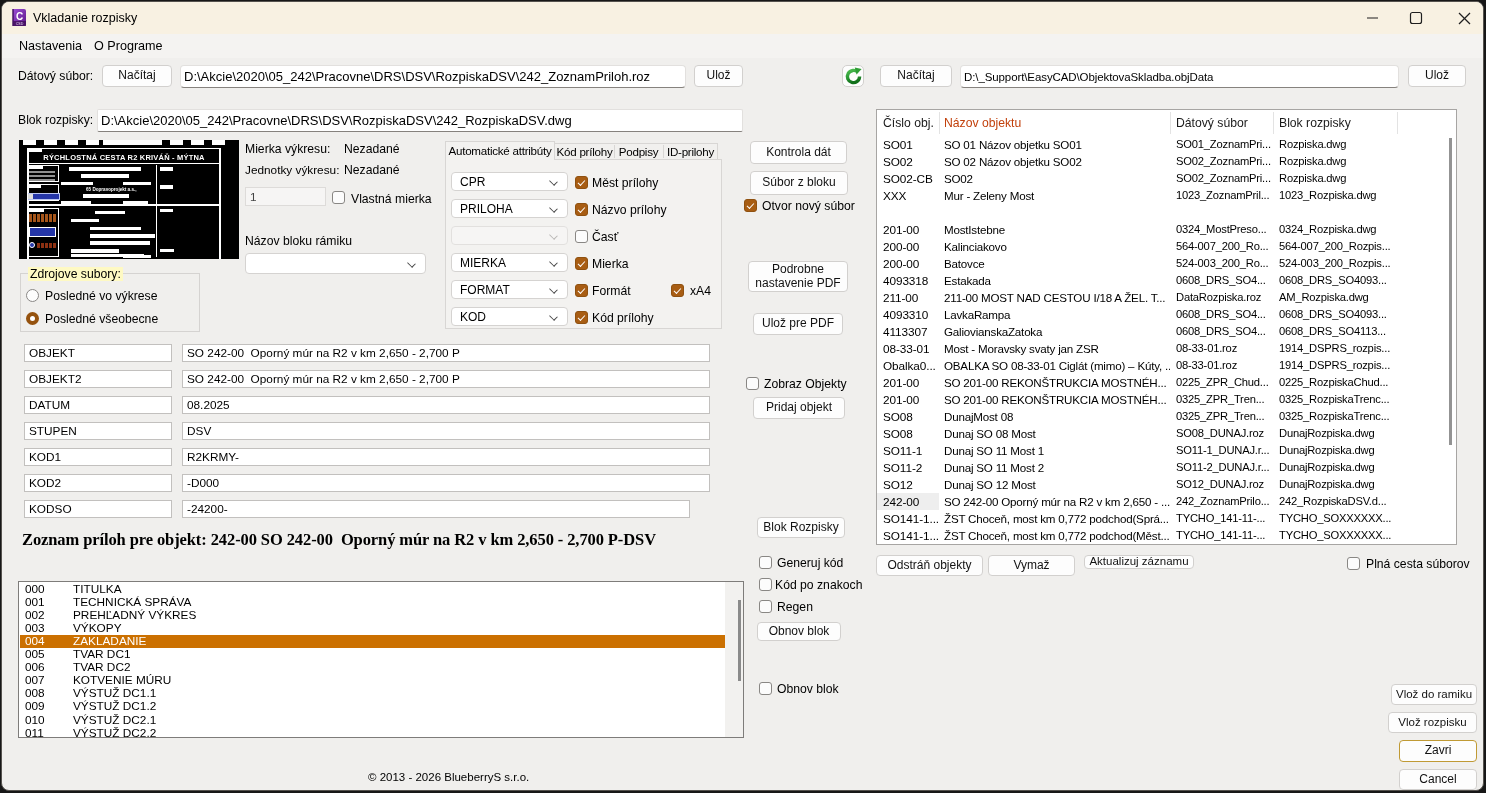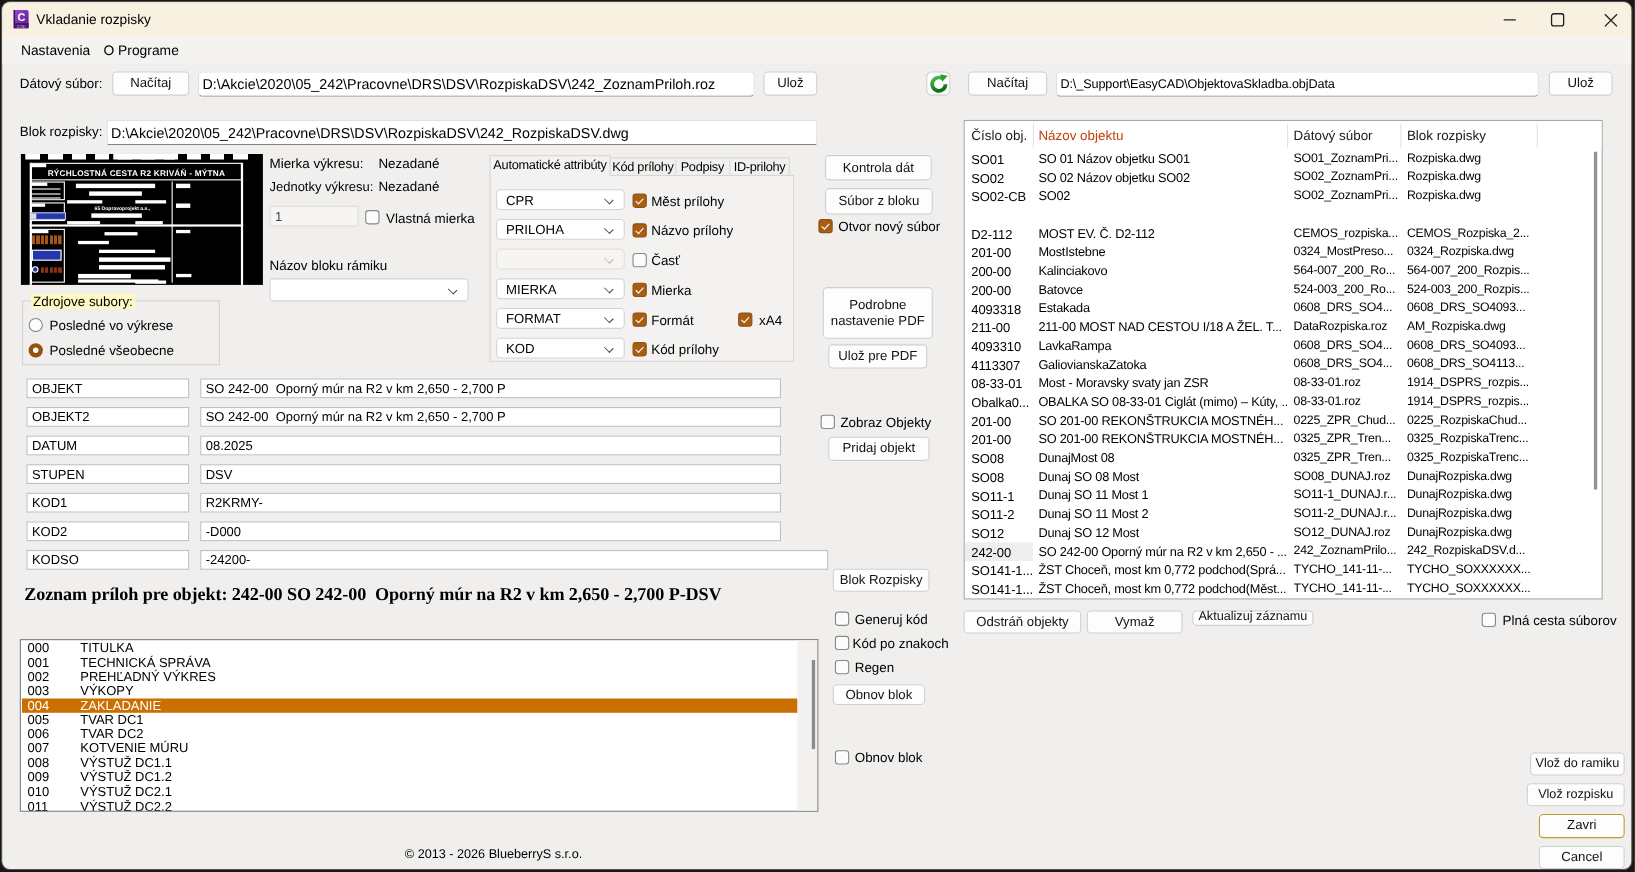--- a/index.html
+++ b/index.html
@@ -168,21 +168,21 @@
     <div class="lbl" style="left:590px;top:282px">Formát</div>
 <span class="cb on" style="left:669px;top:282px"></span>
     <div class="lbl" style="left:688px;top:282px">xA4</div>
 <span class="cb on" style="left:573px;top:309px"></span>
     <div class="lbl" style="left:590px;top:309px">Kód prílohy</div>
 
 <div class="btn" style="left:748px;top:139px;width:97px;height:23px">Kontrola dát</div>
 <div class="btn" style="left:748px;top:169px;width:98px;height:24px">Súbor z bloku</div>
 <span class="cb on" style="left:742px;top:197px"></span>
     <div class="lbl" style="left:760px;top:197px">Otvor nový súbor</div>
-<div class="btn" style="left:746px;top:259px;width:100px;height:47px">Podrobne<br>nastavenie PDF</div>
+<div class="btn" style="left:746px;top:259px;width:100px;height:31px">Podrobne<br>nastavenie PDF</div>
 <div class="btn" style="left:751px;top:311px;width:90px;height:22px">Ulož pre PDF</div>
 <span class="cb" style="left:744px;top:375px"></span>
     <div class="lbl" style="left:762px;top:375px">Zobraz Objekty</div>
 <div class="btn" style="left:751px;top:395px;width:92px;height:22px">Pridaj objekt</div>
 <div class="btn" style="left:755px;top:515px;width:88px;height:21px">Blok Rozpisky</div>
 <span class="cb" style="left:757px;top:554px"></span>
     <div class="lbl" style="left:775px;top:554px">Generuj kód</div>
 <span class="cb" style="left:757px;top:576px"></span>
     <div class="lbl" style="left:773px;top:576px">Kód po znakoch</div>
 <span class="cb" style="left:757px;top:598px"></span>
@@ -197,21 +197,21 @@
 <div class="fld" style="left:180px;top:368px;width:528px;height:18px">SO 242-00&nbsp;&nbsp;Oporný múr na R2 v km 2,650 - 2,700 P</div>
 <div class="fld" style="left:22px;top:394px;width:148px;height:18px">DATUM</div>
 <div class="fld" style="left:180px;top:394px;width:528px;height:18px">08.2025</div>
 <div class="fld" style="left:22px;top:420px;width:148px;height:18px">STUPEN</div>
 <div class="fld" style="left:180px;top:420px;width:528px;height:18px">DSV</div>
 <div class="fld" style="left:22px;top:446px;width:148px;height:18px">KOD1</div>
 <div class="fld" style="left:180px;top:446px;width:528px;height:18px">R2KRMY-</div>
 <div class="fld" style="left:22px;top:472px;width:148px;height:18px">KOD2</div>
 <div class="fld" style="left:180px;top:472px;width:528px;height:18px">-D000</div>
 <div class="fld" style="left:22px;top:498px;width:148px;height:18px">KODSO</div>
-<div class="fld" style="left:180px;top:498px;width:571px;height:18px">-24200-</div>
+<div class="fld" style="left:180px;top:498px;width:508px;height:18px">-24200-</div>
 
 <div class="ab" style="left:20px;top:528px;font-family:'Liberation Serif',serif;font-weight:bold;font-size:16.5px;letter-spacing:-0.1px;white-space:nowrap">Zoznam príloh pre objekt: 242-00 SO 242-00&nbsp;&nbsp;Oporný múr na R2 v km 2,650 - 2,700 P-DSV</div>
 
 <div id="listbox" class="ab" style="left:16px;top:579px;width:726px;height:157px;background:#fff;border:1px solid #7e7c7a;overflow:hidden;font-size:12px">
  <div class="li" style="top:1.00px">
         <b>000</b>
         <i>TITULKA</i>
       </div>
  <div class="li" style="top:14.05px">
         <b>001</b>
@@ -285,25 +285,25 @@
         <span class="c2">SO 02 Názov objetku SO02</span>
         <span class="c3">SO02_ZoznamPri...</span>
         <span class="c4">Rozpiska.dwg</span>
       </div>
  <div class="trow" style="left:0;top:60px">
         <span class="c1">SO02-CB</span>
         <span class="c2">SO02</span>
         <span class="c3">SO02_ZoznamPri...</span>
         <span class="c4">Rozpiska.dwg</span>
       </div>
- <div class="trow" style="left:0;top:94px">
-        <span class="c1">D2-112</span>
-        <span class="c2">MOST EV. Č. D2-112</span>
-        <span class="c3">CEMOS_rozpiska...</span>
-        <span class="c4">CEMOS_Rozpiska_2...</span>
+ <div class="trow" style="left:0;top:77px">
+        <span class="c1">XXX</span>
+        <span class="c2">Mur - Zeleny Most</span>
+        <span class="c3">1023_ZoznamPril...</span>
+        <span class="c4">1023_Rozpiska.dwg</span>
       </div>
  <div class="trow" style="left:0;top:111px">
         <span class="c1">201-00</span>
         <span class="c2">MostIstebne</span>
         <span class="c3">0324_MostPreso...</span>
         <span class="c4">0324_Rozpiska.dwg</span>
       </div>
  <div class="trow" style="left:0;top:128px">
         <span class="c1">200-00</span>
         <span class="c2">Kalinciakovo</span>

